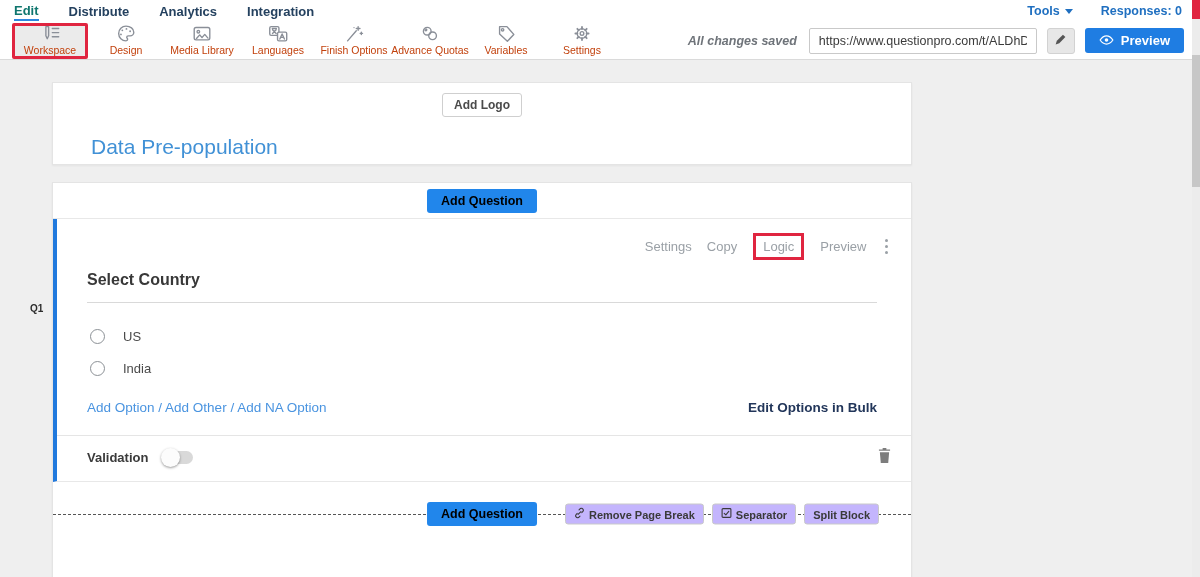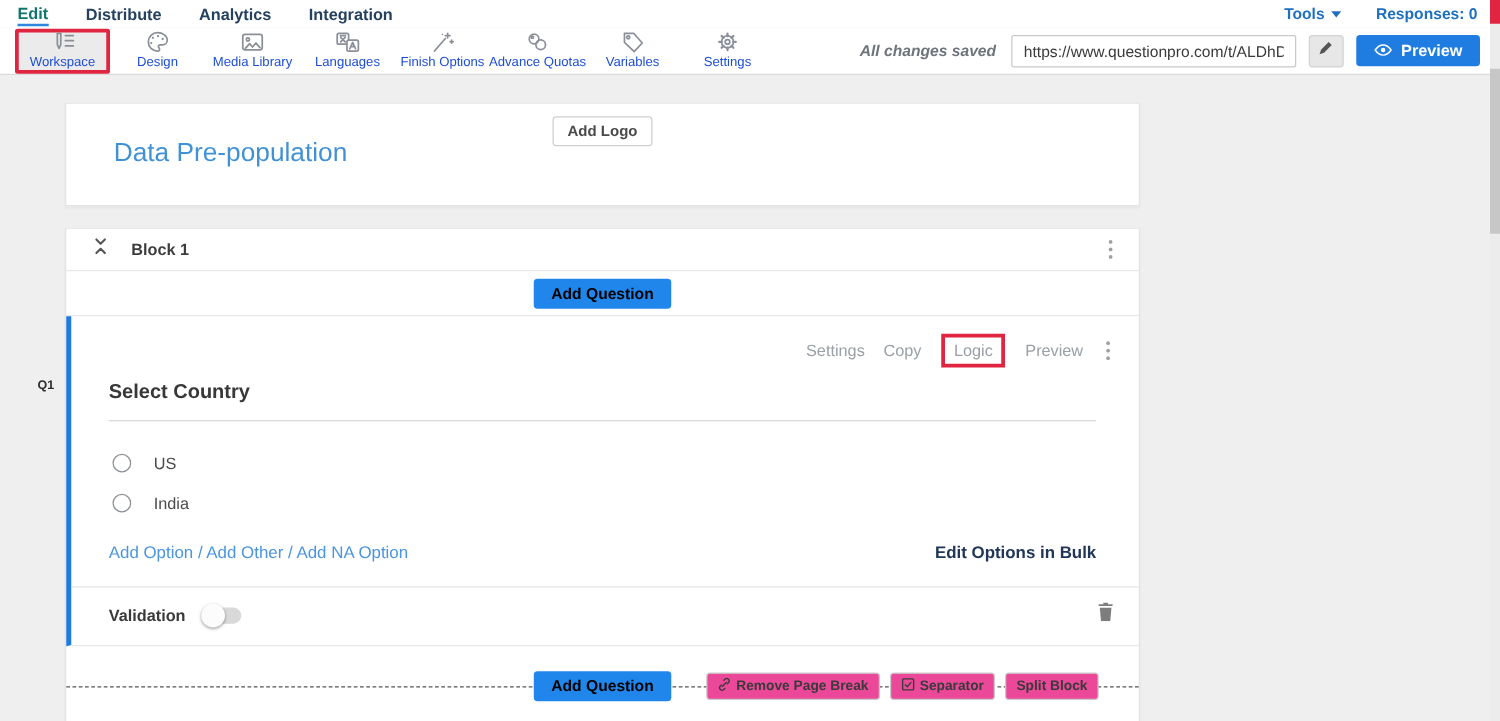--- a/index.html
+++ b/index.html
@@ -27,21 +27,21 @@
 
   
   .ribbon {
     height:38px; background:#fff; border-bottom:1px solid #dadada;
     display:flex; align-items:center; padding-left:12px;
   }
   .tb-item {
     width:76px; height:36px;
     display:flex; flex-direction:column; align-items:center; justify-content:center;
     border:3px solid transparent; border-radius:2px;
-    color:#1d4ed8; cursor:pointer;
+    color:#c2410c; cursor:pointer;
   }
   .tb-item.highlighted { border-color:#e02540; background:#ebebeb; }
   .tb-item svg { display:block; }
   .tb-label { font-size:10.5px; line-height:1.15; margin-top:1px; white-space:nowrap; }
   .ribbon-right { margin-left:auto; display:flex; align-items:center; gap:10px; padding-right:16px; }
   .saved-status { font-style:italic; font-weight:600; font-size:12.5px; color:#6f747a; margin-right:2px; }
   .url-input {
     width:228px; height:26px; border:1px solid #c9c9c9; border-radius:2px;
     padding:0 9px; font-size:12.5px; color:#3a3a3a; background:#fff;
     font-family:"Liberation Sans", sans-serif;
@@ -64,21 +64,21 @@
     background:#fff; border:1px solid #e4e4e4;
     box-shadow:0 1px 2px rgba(0,0,0,0.05);
   }
   .survey-header { height:83px; position:relative; margin-bottom:17px; }
   .add-logo-btn {
     position:absolute; top:10px; left:50%; transform:translateX(-50%);
     background:#fff; border:1px solid #cfcfcf; border-radius:3px;
     font-size:12px; font-weight:700; color:#4a4a4a; padding:4px 11px; cursor:pointer;
     font-family:"Liberation Sans", sans-serif;
   }
-  .survey-title { position:absolute; left:38px; bottom:29px; font-size:21px; color:#4191d6; }
+  .survey-title { position:absolute; left:38px; bottom:5px; font-size:21px; color:#4191d6; }
 
   .block-card { min-height:460px; }
   .block-header { height:34px; display:flex; align-items:center; padding:0 18px 0 20px; border-bottom:1px solid #e8e8e8; }
   .block-title { font-size:13px; font-weight:700; color:#3c3c3c; margin-left:17px; }
   .dots { display:flex; flex-direction:column; gap:2.5px; cursor:pointer; padding:3px; }
   .dots i { width:3.5px; height:3.5px; border-radius:50%; background:#9aa0a6; }
   .dots.ml-auto { margin-left:auto; }
 
   .block-addq { height:36px; display:flex; align-items:center; justify-content:center; border-bottom:1px solid #e8e8e8; }
   .btn-primary {
@@ -117,21 +117,21 @@
   .trash-btn { margin-left:auto; cursor:pointer; display:flex; }
 
   .dashed-row { position:relative; height:22px; margin-top:21px; }
   .dashed-row::before {
     content:""; position:absolute; left:0; right:0; top:50%;
     border-top:1.5px dashed #555;
   }
   .dashed-center { position:absolute; left:50%; top:50%; transform:translate(-50%,-50%); }
   .dashed-right { position:absolute; right:32px; top:50%; transform:translateY(-50%); display:flex; gap:8px; }
   .btn-outline {
-    background:#ec4899; border:1px solid #c9c9c9; border-radius:3px;
+    background:#c4b5fd; border:1px solid #c9c9c9; border-radius:3px;
     font-size:11px; font-weight:700; color:#3a3a3a; padding:3px 8px;
     display:flex; align-items:center; gap:4px; cursor:pointer; white-space:nowrap;
     font-family:"Liberation Sans", sans-serif;
   }
 
   .q-id { position:absolute; left:20px; top:243px; font-size:10px; font-weight:600; color:#2d2d2d;margin-left:10px; }
 
   
   .scrollbar { position:fixed; right:0; top:0; width:8px; height:577px; background:#ececec; }
   .sb-red { position:absolute; top:0; left:0; width:100%; height:19px; background:#e02540; }
@@ -275,34 +275,20 @@
 
   <div class="content">
 
     <div class="card survey-header">
       <button class="add-logo-btn">Add Logo</button>
       <div class="survey-title">Data Pre-population</div>
     </div>
 
     <div class="card block-card">
 
-      <div class="block-header">
-        <span>
-          <svg width="15" height="16" viewBox="0 0 22 22" fill="none" stroke="#555" stroke-width="2.4" stroke-linecap="round" stroke-linejoin="round">
-            <path d="M6 3l5 5 5-5"></path>
-              <path d="M6 19l5-5 5 5"></path>
-          </svg>
-        </span>
-        <span class="block-title">Block 1</span>
-        <div class="dots ml-auto">
-            <i></i>
-            <i></i>
-            <i></i>
-          </div>
-      </div>
 
       <div class="block-addq">
         <button class="btn-primary">Add Question</button>
       </div>
 
       <div class="question-card">
         <div class="q-toolbar">
           <span class="q-action">Settings</span>
           <span class="q-action">Copy</span>
           <span class="q-action red-box">Logic</span>

